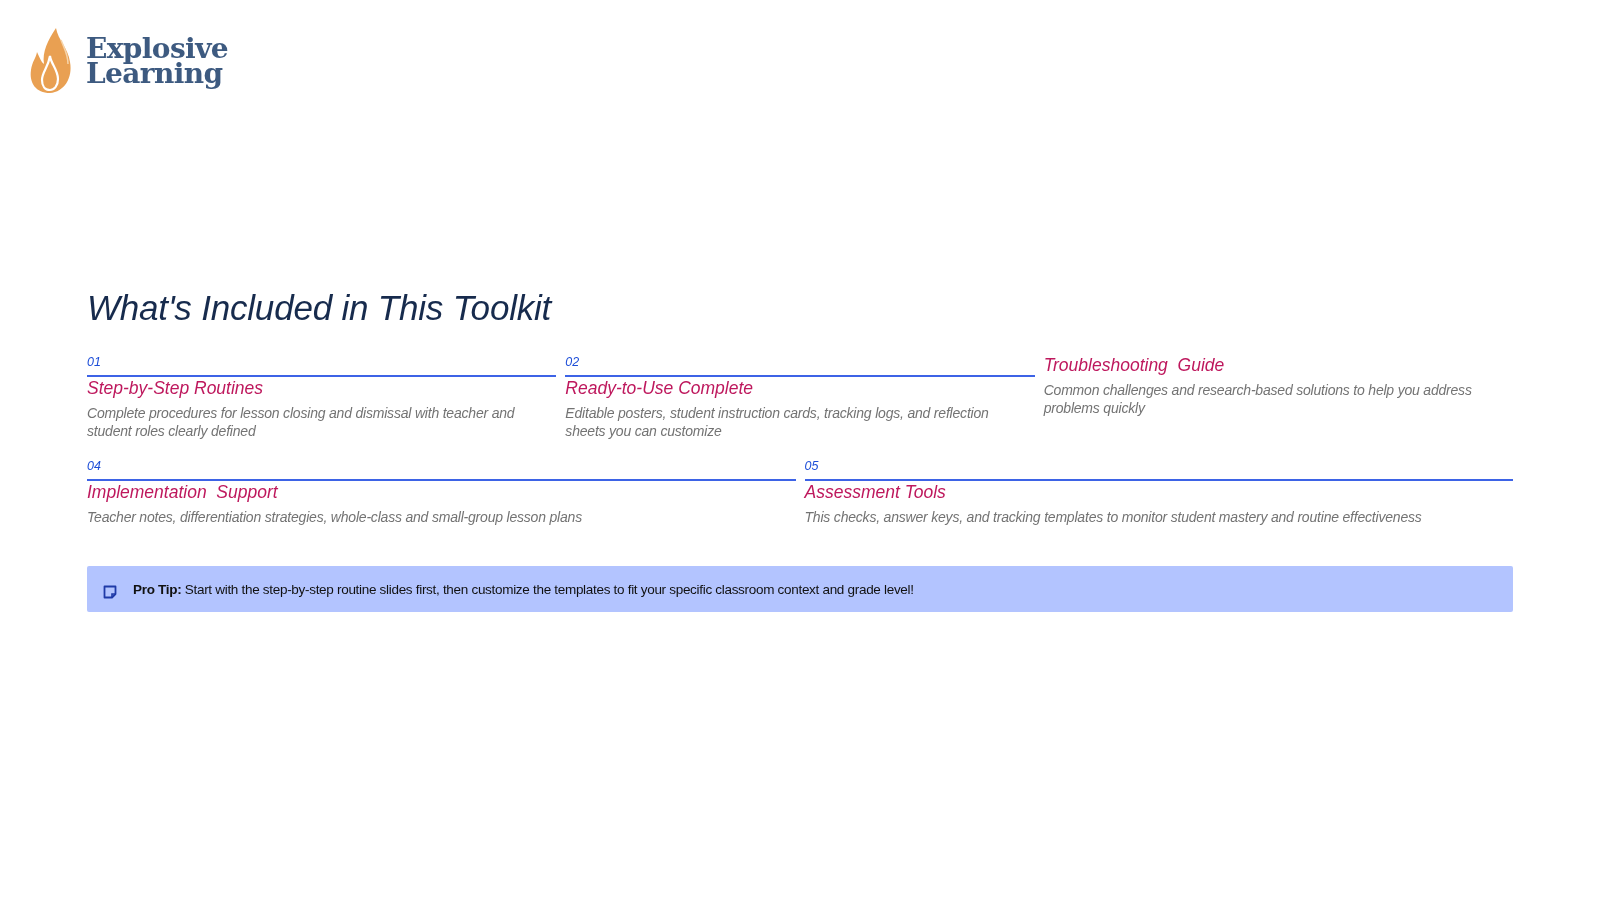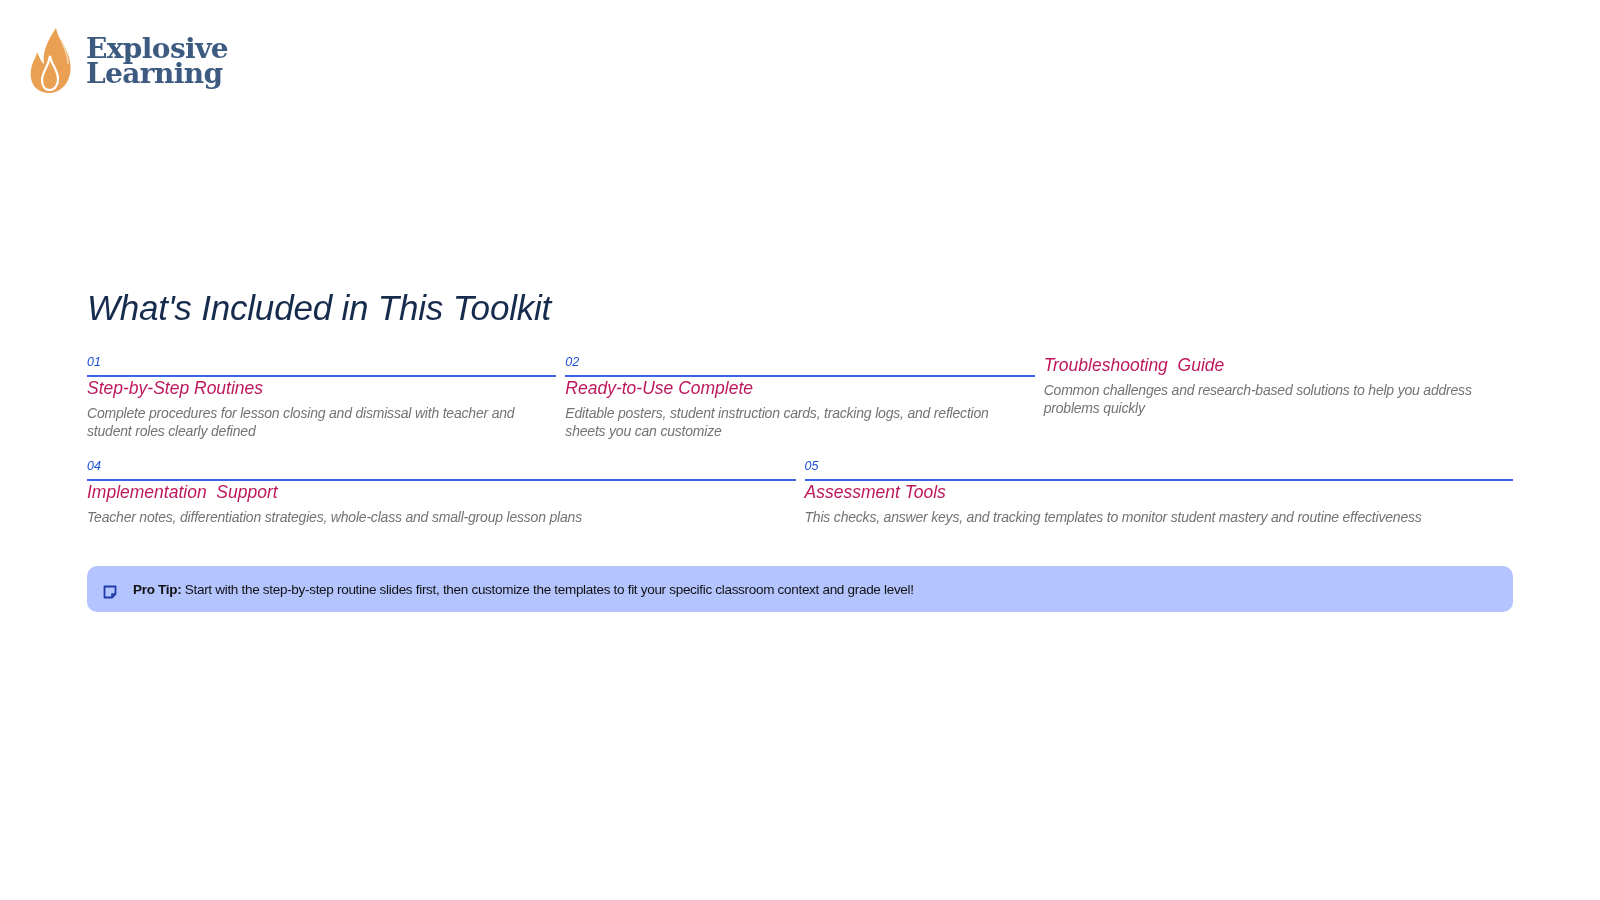--- a/index.html
+++ b/index.html
@@ -24,21 +24,21 @@
   .row1 { margin-top: 24px; }
   .row2 { margin-top: 18px; }
   .item { flex: 1 1 0; min-width: 0; }
   .item-num { font-size: 12.5px; color: #1d4ed8; line-height: 16px; padding-bottom: 5px; border-bottom: 2px solid #3D63E6; }
   .item-title { font-size: 17.5px; color: #be185d; line-height: 22px; }
   .item-desc { font-size: 14px; color: #737373; margin-top: 5px; line-height: 18px; letter-spacing: -0.2px; }
   .row1 .item-desc { padding-right: 20px; }
 
   .tip {
     position: absolute; left: 87px; top: 566px; width: 1426px; height: 46px;
-    background: #B3C4FF; border-radius: 10px; display: flex; align-items: center;
+    background: #B3C4FF; border-radius: 2px; display: flex; align-items: center;
   }
   .tip-icon { width: 14px; height: 14px; margin-left: 16px; margin-top: 6px; display: block; }
   .tip-text { margin-left: 16px; font-size: 13.5px; color: #111; letter-spacing: -0.3px; }
   .tip-label { font-weight: bold; }
 </style>
 </head>
 <body>
 
 <div class="logo">
   <svg class="logo-flame" viewBox="0 0 46 70">

